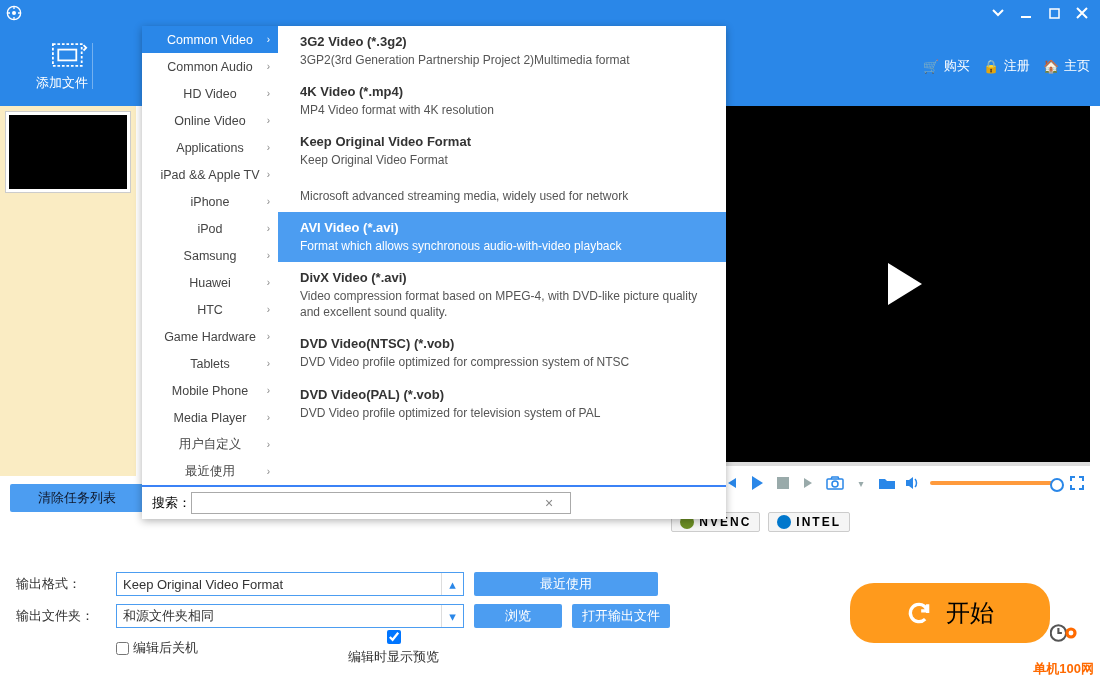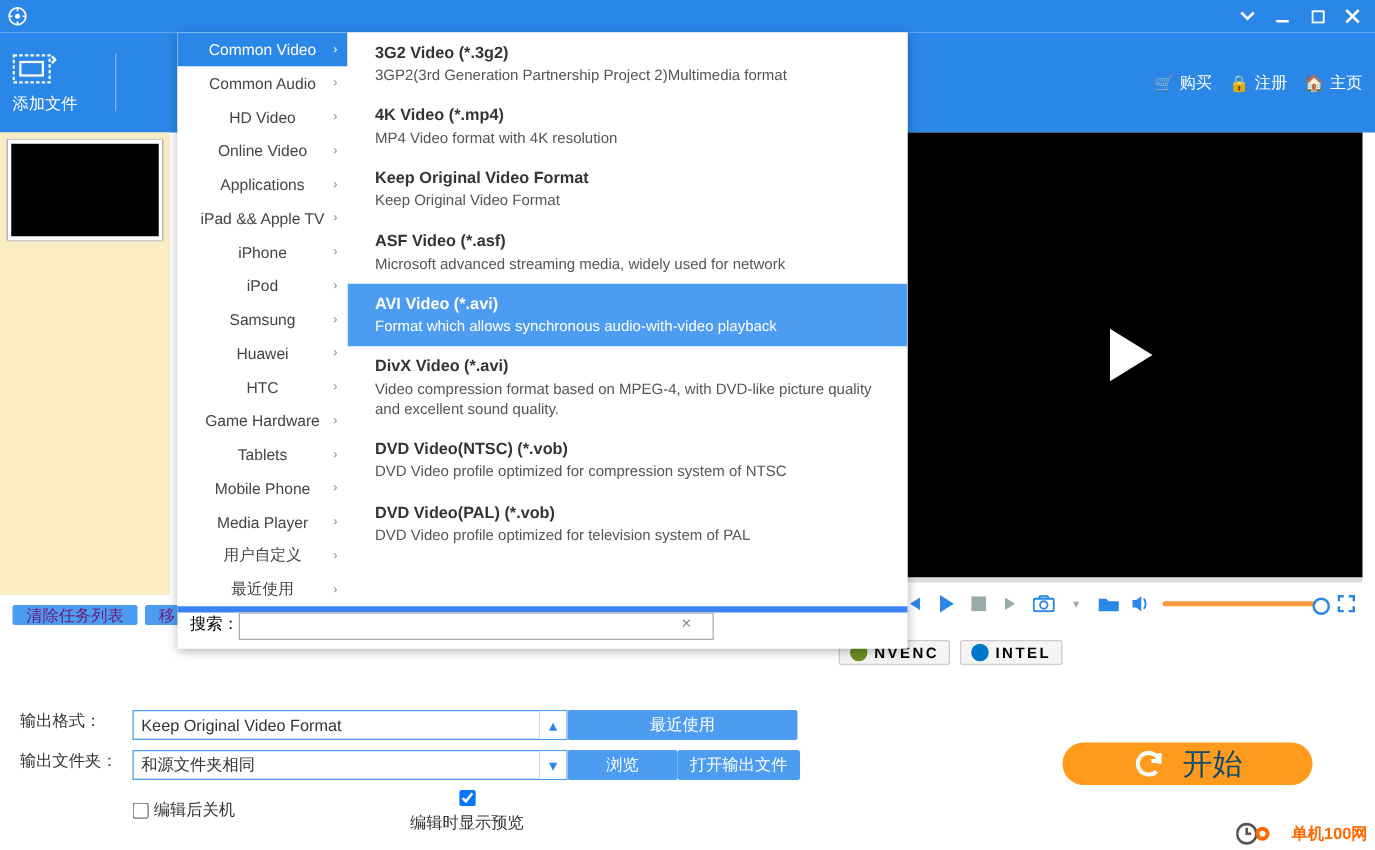--- a/index.html
+++ b/index.html
@@ -7,33 +7,33 @@
 
   
   .titlebar { height: 26px; background:#2a87e8; color:#fff; display:flex; align-items:center; padding:0 6px; font-size:13px; }
   .titlebar .app-icon { width:16px; height:16px; margin-right:6px; }
   .titlebar .spacer { flex:1; }
   .titlebar .win-btn { width:24px; height:18px; display:flex; align-items:center; justify-content:center; margin-left:4px; cursor:pointer; }
   .titlebar .win-btn svg { stroke:#fff; fill:none; }
 
   
   .toolbar { height:80px; background:#2a87e8; display:flex; align-items:center; color:#fff; padding:0 10px; position:relative; }
-  .tool-btn { width:78px; height:64px; display:flex; flex-direction:column; align-items:flex-start; justify-content:center; font-size:13px; cursor:pointer; }
+  .tool-btn { width:78px; height:64px; display:flex; flex-direction:column; align-items:flex-end; justify-content:center; font-size:13px; cursor:pointer; }
   .tool-btn .ico { width:36px; height:30px; margin-bottom:4px; display:flex; align-items:center; justify-content:center; }
   .tool-sep { width:1px; height:46px; background:rgba(255,255,255,.35); margin:0 4px; }
   .tool-right { margin-left:auto; display:flex; align-items:center; gap:14px; font-size:13px; }
   .tool-right a { color:#fff; display:flex; align-items:center; gap:4px; cursor:pointer; }
 
   
   .content { position:relative; height:438px; }
   .thumb-strip { position:absolute; left:0; top:0; width:136px; height:370px; background:#faecc3; padding:6px; }
   .thumb { width:124px; height:80px; background:#000; border:3px solid #fff; box-shadow:0 0 0 1px #ccc; }
 
   .left-btns { position:absolute; left:10px; top:378px; display:flex; gap:6px; }
-  .blue-btn { background:#4c9df1; color:#701a75; font-size:13px; height:16px; padding:0 11px; border:none; border-radius:2px; cursor:pointer; }
+  .blue-btn { background:#4c9df1; color:#0f172a; font-size:13px; height:28px; padding:0 28px; border:none; border-radius:2px; cursor:pointer; }
 
   
   .preview { position:absolute; right:10px; top:0; width:372px; }
   .preview .scr-handle { position:absolute; left:-16px; top:0; width:16px; height:54px; background:#2a87e8; border-radius:3px 0 0 3px; display:flex; flex-direction:column; align-items:center; padding-top:3px; gap:1px; }
   .preview .scr-handle span { font-size:8px; color:#fff; line-height:1; }
   .preview-video { width:372px; height:356px; background:#000; display:flex; align-items:center; justify-content:center; }
   .preview-video svg { fill:#fff; }
   .timeline { height:4px; background:#ddd; }
   .controls { height:30px; display:flex; align-items:center; gap:8px; padding:4px 4px 0; }
   .ctrl-ico { width:18px; height:18px; cursor:pointer; display:flex; align-items:center; justify-content:center; }
@@ -52,38 +52,38 @@
   .cat-item .chev { position:absolute; right:8px; font-size:10px; color:#888; }
   .cat-item.active .chev { color:#fff; }
 
   .fmt-list { position:absolute; left:136px; top:0; right:0; bottom:34px; overflow:hidden; background:#fff; }
   .fmt-item { padding:8px 22px 8px 22px; cursor:pointer; }
   .fmt-item .fmt-title { font-size:13px; font-weight:bold; color:#333; }
   .fmt-item .fmt-desc { font-size:12px; color:#555; margin-top:3px; line-height:1.35; }
   .fmt-item.sel { background:#4c9df1; }
   .fmt-item.sel .fmt-title, .fmt-item.sel .fmt-desc { color:#fff; }
 
-  .overlay-search { position:absolute; left:0; right:0; bottom:0; height:34px; border-top:5px solid #3b82f6; display:flex; padding:0 10px; gap:0; font-size:13px; }
+  .overlay-search { position:absolute; left:0; right:0; bottom:0; height:34px; border-top:2px solid #3b82f6; display:flex; align-items:center; padding:0 10px; gap:0; font-size:13px; }
   .overlay-search input { flex:0 0 380px; height:22px; border:1px solid #aaa; padding:0 20px 0 6px; font-size:12px; }
   .overlay-search .clear-x { margin-left:-26px; color:#888; font-size:14px; cursor:pointer; }
   .overlay { height:522px; }
 
   
   .bottom { position:absolute; left:0; right:0; bottom:0; height:120px; padding:8px 16px 0; font-size:13px; color:#333; }
-  .row { display:flex; height:32px; }
+  .row { display:flex; align-items:center; height:32px; gap:10px; }
   .label { width:90px; }
   .combo { width:348px; height:24px; border:1px solid #4c9df1; display:flex; align-items:center; padding:0 6px; font-size:13px; position:relative; background:#fff; }
   .combo .dd { position:absolute; right:0; top:0; width:22px; height:100%; display:flex; align-items:center; justify-content:center; background:#fff; border-left:1px solid #ddd; }
   .chk { display:flex; align-items:center; gap:4px; margin-left:140px;flex-direction:column; }
   .chk input { width:14px; height:14px; }
 
-  .start-btn { position:absolute; right:50px; bottom:52px; width:200px; height:34px; background:#ff9a1c; color:#0c4a6e; border-radius:24px; display:flex; align-items:center; justify-content:center; font-size:24px; gap:14px; cursor:pointer; }
+  .start-btn { position:absolute; right:50px; bottom:37px; width:200px; height:60px; background:#ff9a1c; color:#000000; border-radius:24px; display:flex; align-items:center; justify-content:center; font-size:24px; gap:14px; cursor:pointer; }
   .start-btn svg { fill:none; stroke:#fff; stroke-width:3; }
 
-  .brand-logo { position:absolute; right:6px; bottom:2px; display:flex; align-items:center; gap:16px; font-size:13px; color:#ff6a00; font-weight:bold; }
+  .brand-logo { position:absolute; right:6px; bottom:2px; display:flex; align-items:center; gap:16px; font-size:13px; color:#ff6a00; font-weight:bold;flex-direction:column; }
   .brand-logo .eye { width:28px; height:22px; }
 
   .list-vscroll { position:absolute; right:400px; top:0; width:18px; height:370px; background:#f1ead4; }
 
   .sm-btn { background:#4c9df1; color:#fff; font-size:13px; border:none; height:24px; cursor:pointer; border-radius:2px; }
 </style>
 </head>
 <body>
 
 <div class="titlebar">
@@ -367,21 +367,20 @@
       </div>
       <div class="fmt-item">
         <div class="fmt-title">4K Video (*.mp4)</div>
         <div class="fmt-desc">MP4 Video format with 4K resolution</div>
       </div>
       <div class="fmt-item">
         <div class="fmt-title">Keep Original Video Format</div>
         <div class="fmt-desc">Keep Original Video Format</div>
       </div>
       <div class="fmt-item">
-        <div class="fmt-title">ASF Video (*.asf)</div>
         <div class="fmt-desc">Microsoft advanced streaming media, widely used for network</div>
       </div>
       <div class="fmt-item sel">
         <div class="fmt-title">AVI Video (*.avi)</div>
         <div class="fmt-desc">Format which allows synchronous audio-with-video playback</div>
       </div>
       <div class="fmt-item">
         <div class="fmt-title">DivX Video (*.avi)</div>
         <div class="fmt-desc">Video compression format based on MPEG-4, with DVD-like picture quality and excellent sound quality.</div>
       </div>

